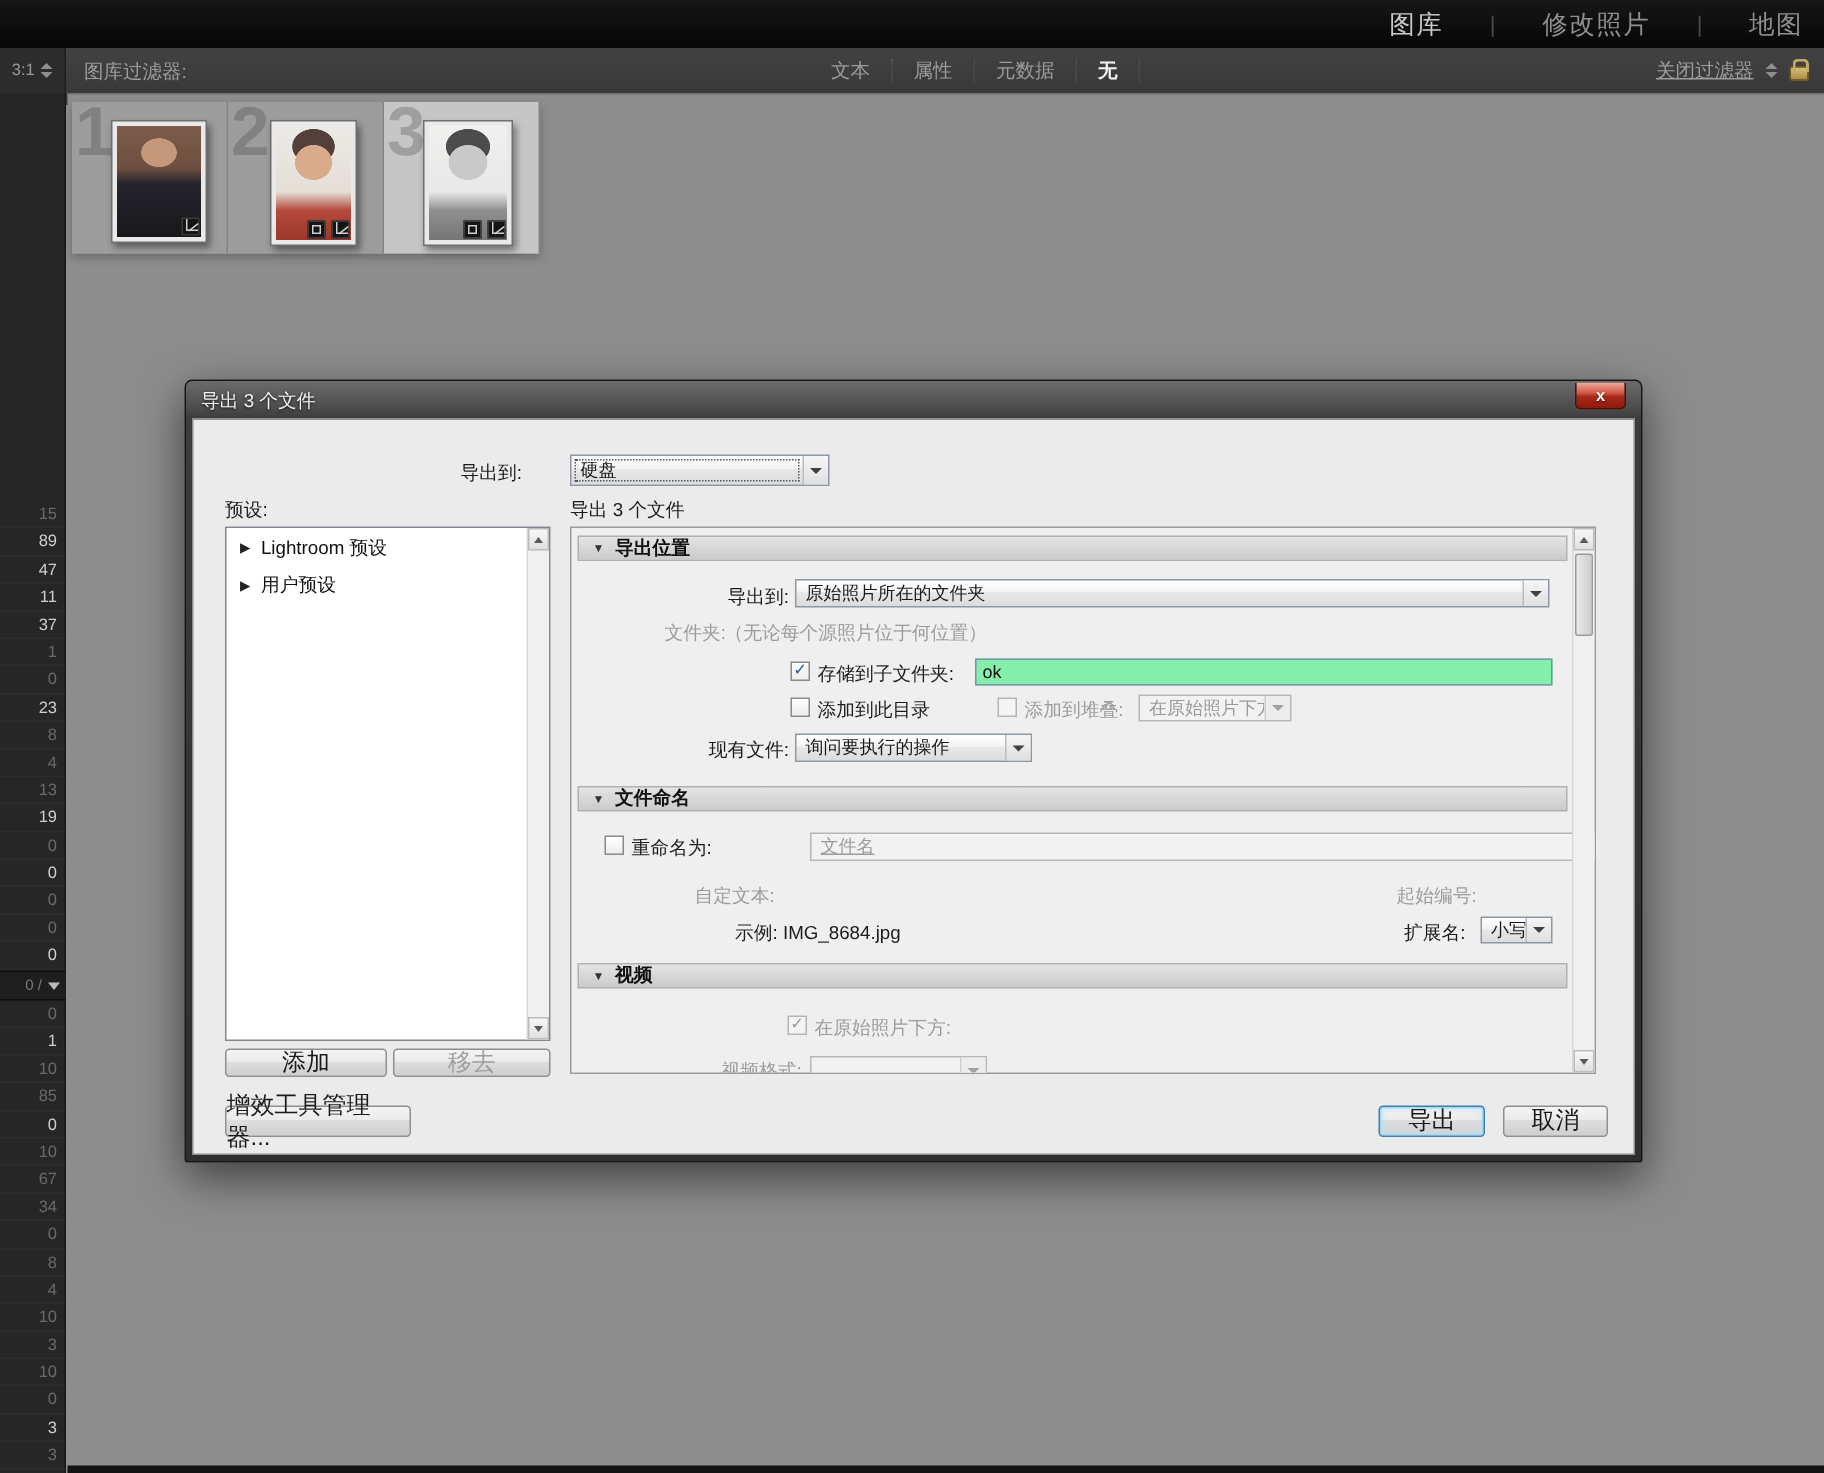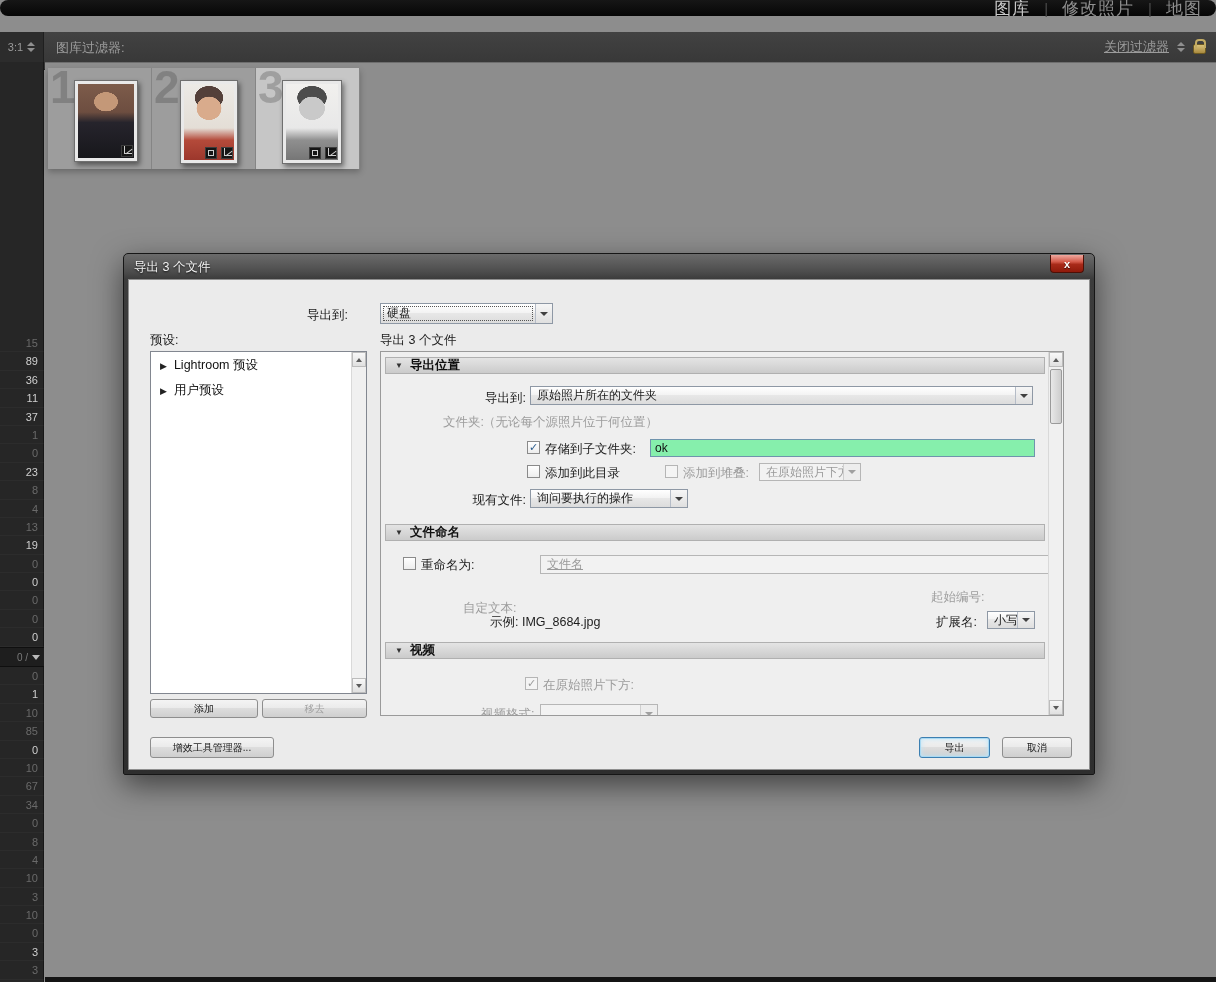--- a/index.html
+++ b/index.html
@@ -1,23 +1,23 @@
 <!DOCTYPE html>
 <html><head>
 <meta charset="utf-8">
 <style>
   * { margin:0; padding:0; box-sizing:border-box; }
   html,body { width:1216px; height:982px; background:#000; overflow:hidden;
     font-family:"Liberation Sans","DejaVu Sans",sans-serif; }
   .screen { position:relative; width:1216px; height:982px; background:#8d8d8d; }
 
   
-  .topbar { position:absolute; left:0; top:0; width:1216px; height:16px;
+  .topbar { position:absolute; left:0; top:0; width:1216px; height:32px;
     background:linear-gradient(#161616,#060606); display:flex; align-items:center;
-    justify-content:flex-end; padding-right:14px; gap:14px;border-radius:11px; }
+    justify-content:flex-end; padding-right:14px; gap:31px; }
   .mod { font-size:17px; color:#8f8f8f; cursor:pointer; letter-spacing:1px; }
   .mod.active { color:#c9c9c9; }
   .msep { color:#4a4a4a; font-size:15px; }
 
   
   .filterbar { position:absolute; left:0; top:32px; width:1216px; height:38px;
     background:linear-gradient(#424242,#363636); border-bottom:1px solid #262626; }
   .ratiobox { position:absolute; left:0; top:0; width:44px; height:30px; background:#2c2c2c;
     border-right:1px solid #1f1f1f; display:flex; align-items:center; justify-content:center;
     gap:4px; color:#9a9a9a; font-size:11px; }
@@ -129,21 +129,21 @@
 
   .cb { position:absolute; width:13px; height:13px; background:linear-gradient(#fff,#ededed);
     border:1px solid #8a8a8a; font-size:11px; line-height:11px; text-align:center;
     color:#2c5d8e; font-weight:bold; cursor:pointer; }
   .cb.dis { border-color:#b5b5b5; background:#f4f4f4; color:#9a9a9a; cursor:default; }
 
   .tin { position:absolute; border:1px solid #6f94ad; background:#86efac; font-size:12px;
     padding:0 4px; font-family:inherit; color:#111; }
 
   .wbtn { position:absolute; display:flex; align-items:center; justify-content:center;
-    font-size:10px; color:#1a1a1a; cursor:pointer;
+    font-size:16px; color:#1a1a1a; cursor:pointer;
     background:linear-gradient(#f4f4f4,#ebebeb 45%,#dedede 46%,#cfcfcf);
     border:1px solid #8e8e8e; border-radius:3px; }
   .wbtn.dis { color:#9e9e9e; cursor:default; }
   .wbtn.def { border-color:#3c7fb1;
     box-shadow:0 0 0 1px #a9d9f2 inset, 0 0 5px 1px #bfe5f8 inset;text-align:center; }
 
   .listbox { position:absolute; background:#fff; border:1px solid #828790; }
   .pitem { display:flex; align-items:center; gap:7px; padding:5px 0 3px 9px; font-size:12.5px;
     color:#111; cursor:pointer; }
   .ptri { font-size:9px; color:#222; }
@@ -183,32 +183,38 @@
     <span class="msep">|</span>
     <span class="mod">地图</span>
   </div>
 
   <div class="filterbar">
     <div class="ratiobox">
       <span>3:1</span>
       <span class="updown"></span>
     </div>
     <span class="flabel">图库过滤器:</span>
+    <div class="ftabs">
+      <span class="ftab">文本</span>
+      <span class="ftab">属性</span>
+      <span class="ftab">元数据</span>
+      <span class="ftab active">无</span>
+    </div>
     <div class="fright">
       <span class="fclose">关闭过滤器</span>
       <span class="updown"></span>
       <span class="lock"></span>
     </div>
   </div>
 
   <div class="sidebar">
     <div class="sgroup1">
       <div class="srow">15</div>
       <div class="srow b">89</div>
-      <div class="srow b">36</div>
+      <div class="srow b">47</div>
       <div class="srow b">11</div>
       <div class="srow b">37</div>
       <div class="srow">1</div>
       <div class="srow">0</div>
       <div class="srow b">23</div>
       <div class="srow">8</div>
       <div class="srow">4</div>
       <div class="srow">13</div>
       <div class="srow b">19</div>
       <div class="srow">0</div>
@@ -358,21 +364,21 @@
 
         <div class="cb" style="left:22px; top:205px;"></div>
         <span class="lbl" style="left:40px; top:205px;">重命名为:</span>
         <div class="dd dis" style="left:159px; top:203px; width:559px; height:19px;text-decoration:underline;">
           <span class="dd-text">文件名</span>
           <span class="dd-btn">
               <span class="tri"></span>
             </span>
         </div>
 
-        <span class="lbl gray" style="left:82px; top:237px;margin-top:11px;">自定文本:</span>
+        <span class="lbl gray" style="left:82px; top:237px;">自定文本:</span>
         <span class="lbl gray" style="left:550px; top:237px;">起始编号:</span>
 
         <span class="lbl" style="left:109px; top:262px;">示例: IMG_8684.jpg</span>
         <span class="lbl" style="left:555px; top:262px;">扩展名:</span>
         <div class="dd" style="left:606px; top:259px; width:48px; height:18px;">
           <span class="dd-text">小写</span>
           <span class="dd-btn">
               <span class="tri"></span>
             </span>
         </div>

